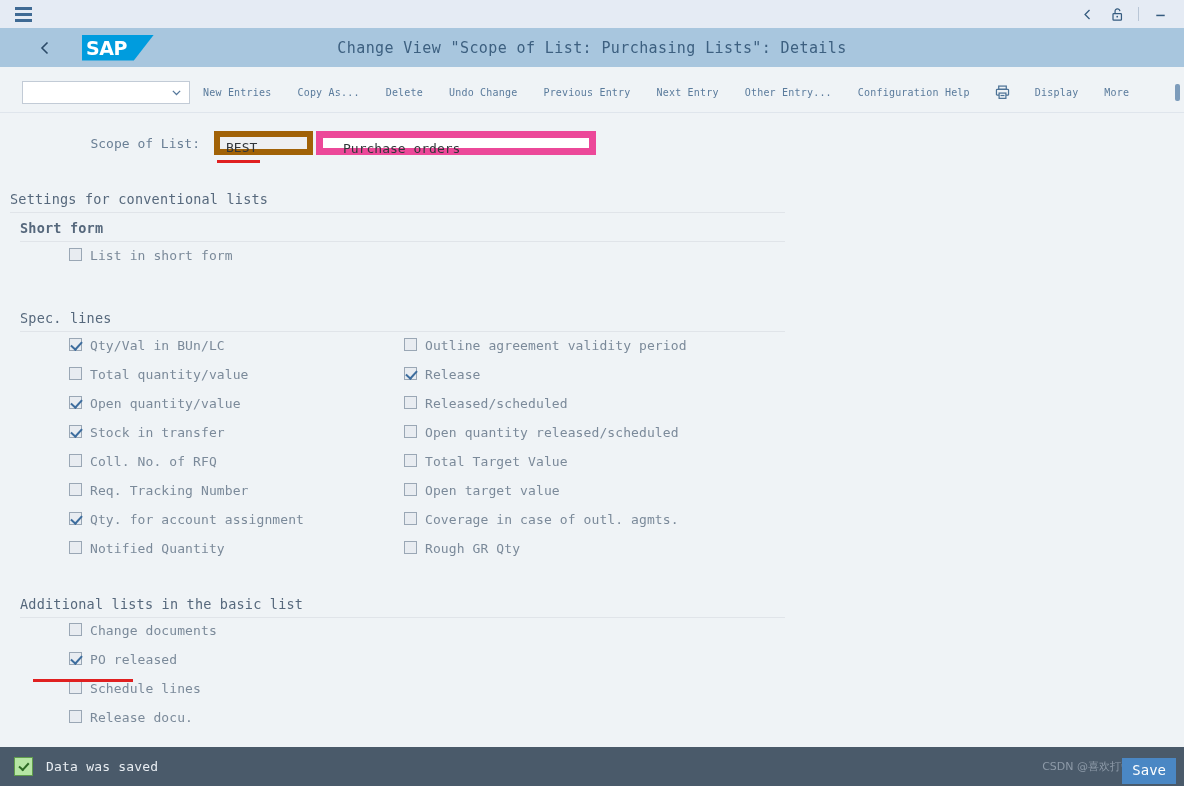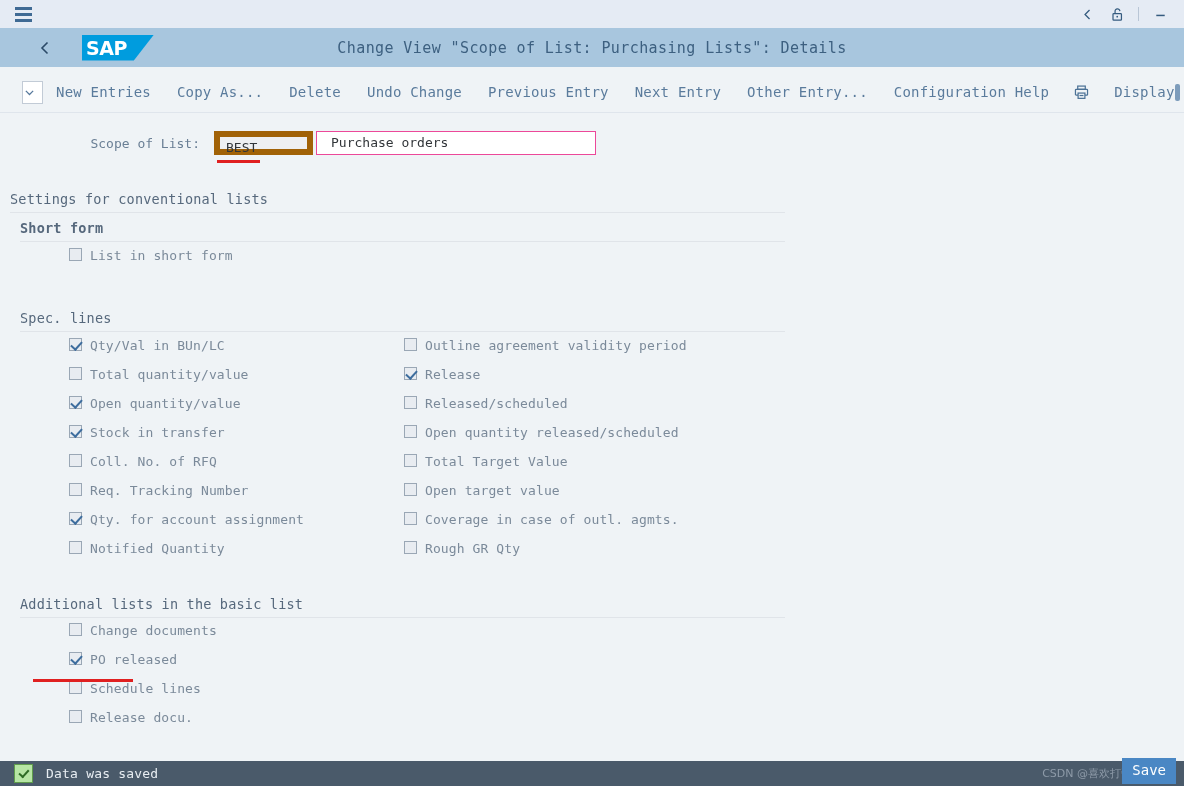--- a/index.html
+++ b/index.html
@@ -124,21 +124,21 @@
     background: #ffffff;
     border: 1px solid #c2cbd6;
     display: flex; align-items: center;
     justify-content: flex-end;
     padding-right: 6px;
     cursor: pointer;
   }
   #variant-select svg { color: #56789c; }
   .tb-item {
     color: #5a7b9c;
-    font-size: 14px;
+    font-size: 10px;
     padding: 0 13px;
     cursor: pointer;
     line-height: 41px;
     letter-spacing: 0.2px;
   }
   .tb-icon {
     padding: 0 11px;
     display: flex; align-items: center;
     color: #4c7296;
     cursor: pointer;
@@ -187,24 +187,24 @@
   }
   #scope-key-underline {
     position: absolute;
     left: 3px; bottom: -8px;
     width: 43px; height: 3px;
     background: #e02020;
   }
   #scope-desc-field {
     width: 280px; height: 24px;
     background: #ffffff;
-    border: 1px solid #ec4899;
+    border: 7px solid #ec4899;
     color: #32363a;
     font-size: 13px;
-    padding: 0 14px;
+    padding: 0 20px;
     margin-left: 3px;
     line-height: 22px;
     font-family: inherit;
   }
 
   
   .group-title {
     color: #56687c;
     font-size: 13.5px;
     letter-spacing: 0.2px;
@@ -264,21 +264,21 @@
     position: absolute;
     left: 33px; top: 566px;
     width: 100px; height: 3px;
     background: #e02020;
   }
 
   
   #footer-bar {
     position: absolute;
     bottom: 0; left: 0;
-    width: 1184px; height: 25px;
+    width: 1184px; height: 39px;
     background: #4a5a6a;
     display: flex;
     align-items: center;
   }
   #msg-icon {
     width: 19px; height: 19px;
     margin-left: 14px;
     background: #b6e5a4;
     border: 1px solid #5f9c4c;
     display: flex; align-items: center; justify-content: center;

